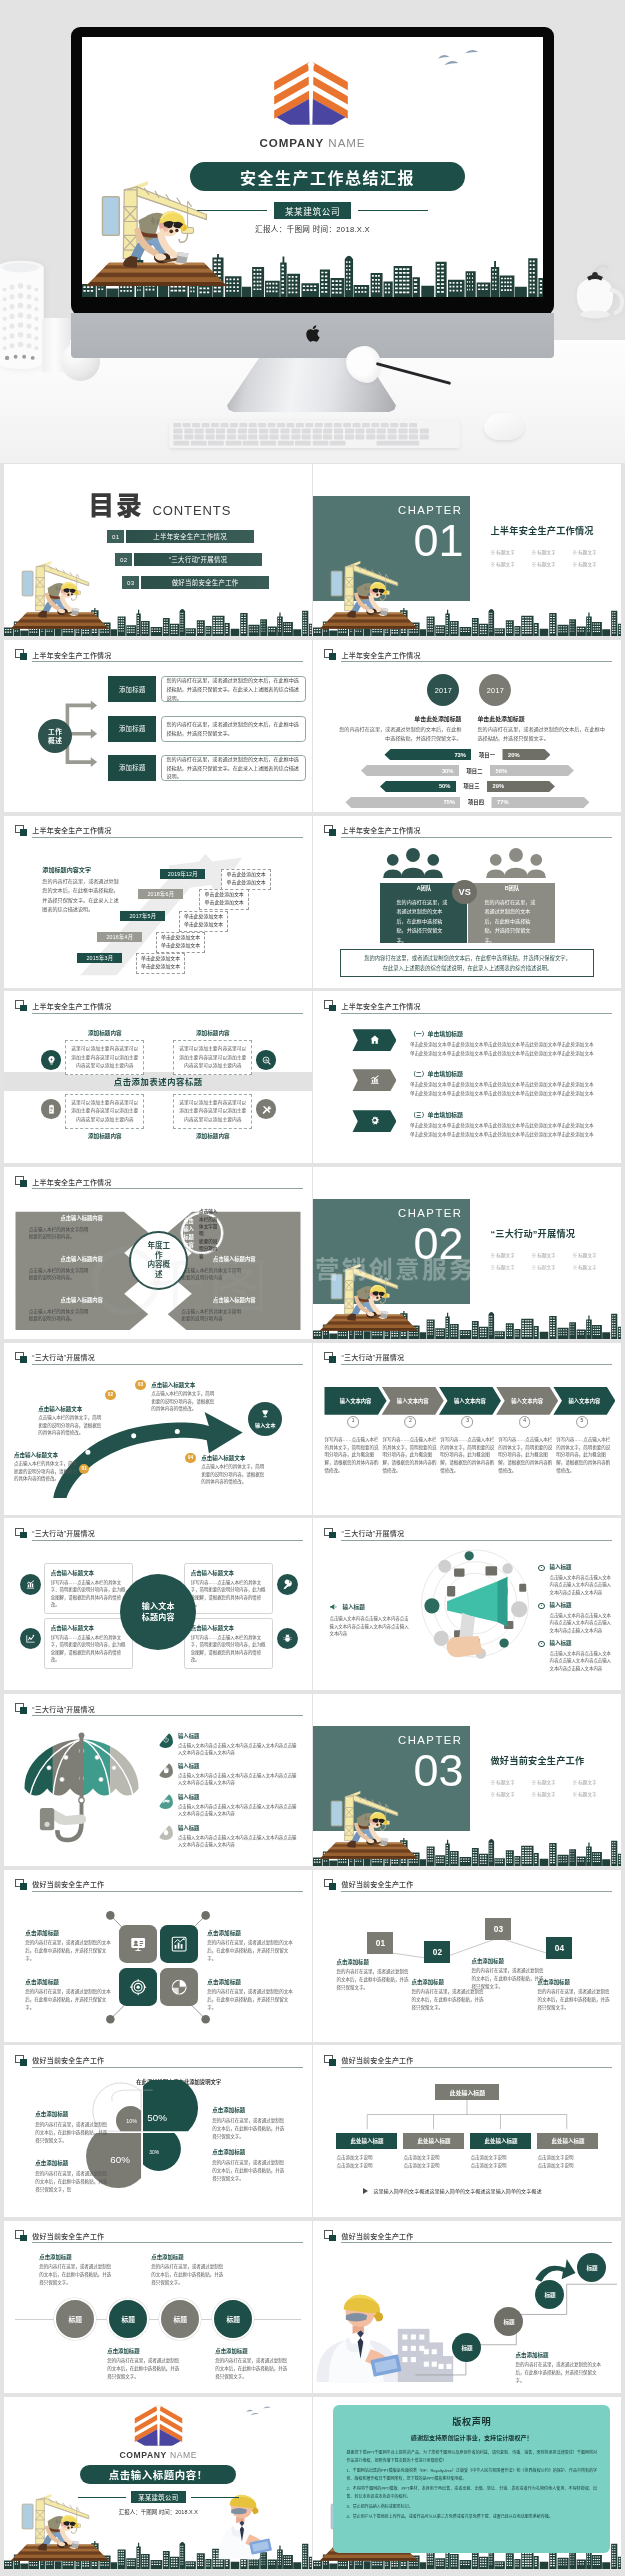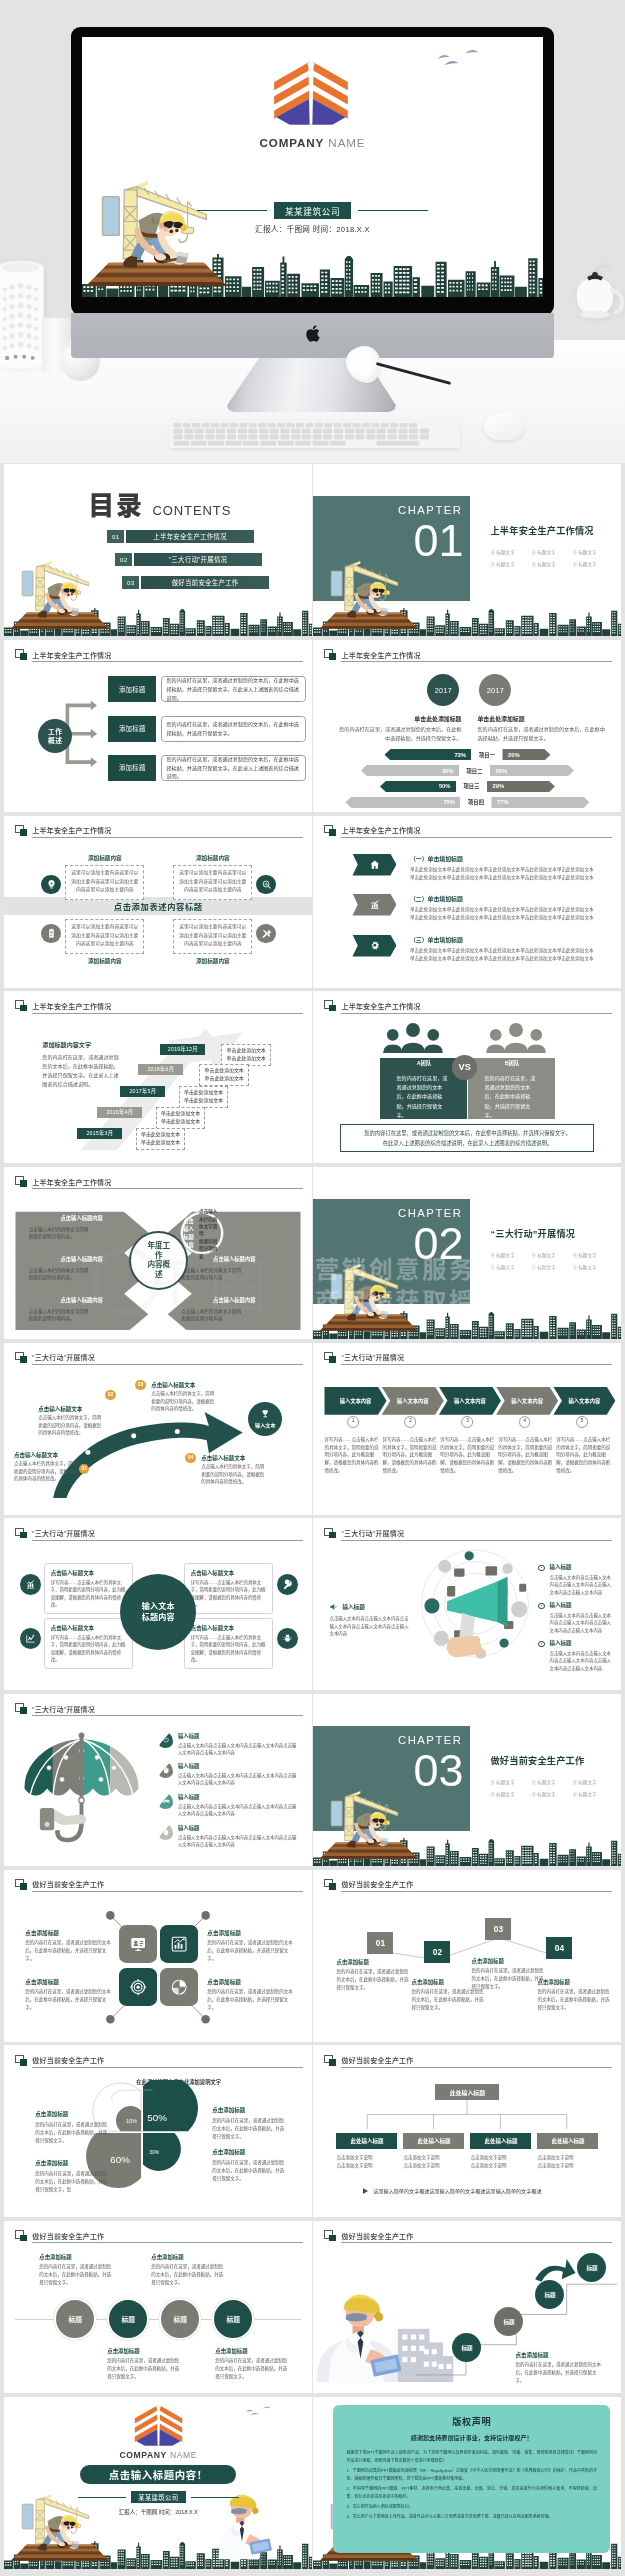--- a/index.html
+++ b/index.html
@@ -518,20 +518,21 @@
   <div class="monitor">
     <div class="screen">
       <div class="cover">
         <svg class="cvlogo" viewBox="0 0 200 170">
               <use href="#logo"></use>
             </svg>
         <div class="cvcn">
           <b>COMPANY</b>
           <span>NAME</span>
         </div>
+        <div class="cvtitle">安全生产工作总结汇报</div>
         <div class="cvcomp">
           <span class="l"></span>
           <span class="b">某某建筑公司</span>
           <span class="l"></span>
         </div>
         <div class="cvmeta">汇报人：千图网   时间：2018.X.X</div>
         <svg class="cvbirds" viewBox="0 0 90 40">
           <path d="M4 16 q9 -9 18 -2 q-9 0 -18 2z M14 26 q11 -10 22 -3 q-11 0 -22 3z M46 8 q10 -9 20 -2 q-10 0 -20 2z" fill="#8fa0b5"></path>
         </svg>
 
@@ -840,20 +841,107 @@
 
  <div class="slide">
   <div class="hdr">
    <span class="ico">
               <i></i>
               <b></b>
             </span>
    <span class="t">上半年安全生产工作情况</span>
    <span class="ln"></span>
   </div>
+  <svg class="tlarrow" viewBox="0 0 300 200">
+    <path d="M14 196 L150 48 L150 28 L196 22 L206 10 L216 22 L262 16 L222 72 L214 58 L182 62 L70 196z" fill="#ececec"></path>
+  </svg>
+  <div class="tlleft">
+    <div class="h">添加标题内容文字</div>
+    <div class="p">您的内容打在这里，或者通过复制您的文本后，在此框中选择粘贴，并选择只保留文字。在此录入上述图表的综合描述说明。</div>
+  </div>
+  <div class="tlstep s1">
+            <span class="d teal">2019年12月</span>
+            <span class="x">单击此处添加文本
+单击此处添加文本</span>
+          </div>
+  <div class="tlstep s2">
+            <span class="d grayb">2018年6月</span>
+            <span class="x">单击此处添加文本
+单击此处添加文本</span>
+          </div>
+  <div class="tlstep s3">
+            <span class="d teal">2017年5月</span>
+            <span class="x">单击此处添加文本
+单击此处添加文本</span>
+          </div>
+  <div class="tlstep s4">
+            <span class="d grayb">2016年4月</span>
+            <span class="x">单击此处添加文本
+单击此处添加文本</span>
+          </div>
+  <div class="tlstep s5">
+            <span class="d teal">2015年3月</span>
+            <span class="x">单击此处添加文本
+单击此处添加文本</span>
+          </div>
+ </div>
+
+ <div class="slide">
+  <div class="hdr">
+   <span class="ico">
+              <i></i>
+              <b></b>
+            </span>
+   <span class="t">上半年安全生产工作情况</span>
+   <span class="ln"></span>
+  </div>
+  <svg class="grp gl" viewBox="0 0 120 56">
+   <g fill="#2e524d">
+              <circle cx="22" cy="22" r="11"></circle>
+              <path d="M4 56q0-16 18-16t18 16z"></path>
+   <circle cx="60" cy="13" r="13"></circle>
+              <path d="M38 56q0-19 22-19t22 19z"></path>
+   <circle cx="98" cy="22" r="11"></circle>
+              <path d="M80 56q0-16 18-16t18 16z"></path>
+            </g>
+  </svg>
+  <svg class="grp gr" viewBox="0 0 120 56">
+   <g fill="#8c8c85">
+              <circle cx="22" cy="22" r="11"></circle>
+              <path d="M4 56q0-16 18-16t18 16z"></path>
+   <circle cx="60" cy="13" r="13"></circle>
+              <path d="M38 56q0-19 22-19t22 19z"></path>
+   <circle cx="98" cy="22" r="11"></circle>
+              <path d="M80 56q0-16 18-16t18 16z"></path>
+            </g>
+  </svg>
+  <div class="vscircle">VS</div>
+  <div class="vscol vl">
+    <div class="nm">A团队</div>
+    <div class="bd">您的内容打在这里，或者通过复制您的文本后，在此框中选择粘贴，并选择只保留文字。</div>
+  </div>
+  <div class="vscol vr">
+    <div class="nm">B团队</div>
+    <div class="bd">您的内容打在这里，或者通过复制您的文本后，在此框中选择粘贴，并选择只保留文字。</div>
+  </div>
+  <div class="vsfoot">您的内容打在这里，或者通过复制您的文本后，在此框中选择粘贴，并选择只保留文字。
+在此录入上述图表的综合描述说明，在此录入上述图表的综合描述说明。</div>
+ </div>
+</div>
+<div class="row">
+
+ <div class="slide">
+  <div class="hdr">
+   <span class="ico">
+              <i></i>
+              <b></b>
+            </span>
+   <span class="t">上半年安全生产工作情况</span>
+   <span class="ln"></span>
+  </div>
   <div class="q4band">点击添加表述内容标题</div>
   <div class="q4 q1">
     <div class="ttl">添加标题内容</div>
     <div class="bx">这里可以添加主要内容这里可以添加主要内容这里可以添加主要内容这里可以添加主要内容</div>
   </div>
   <div class="q4 q2">
     <div class="ttl">添加标题内容</div>
     <div class="bx">这里可以添加主要内容这里可以添加主要内容这里可以添加主要内容这里可以添加主要内容</div>
   </div>
   <div class="q4 q3">
@@ -937,107 +1025,20 @@
                 <path fill="#fff" d="M12 2l2.2 3.4L18 4l-.6 4 3.6 1.6-3 2.6 2.4 3.3-4 .4.2 4-3.6-1.8L9.4 20l.2-4-4-.4 2.4-3.3-3-2.6L8.6 8 8 4l3.8 1.4z"></path>
                 <circle cx="12" cy="11" r="3" fill="#2e524d"></circle>
               </svg>
             </span>
     <span class="tx">
       <span class="h">（三）单击填加标题</span>
       <span class="p">单击此处添加文本单击此处添加文本单击此处添加文本单击此处添加文本单击此处添加文本
 单击此处添加文本单击此处添加文本单击此处添加文本单击此处添加文本单击此处添加文本</span>
     </span>
   </div>
- </div>
-</div>
-<div class="row">
-
- <div class="slide">
-  <div class="hdr">
-   <span class="ico">
-              <i></i>
-              <b></b>
-            </span>
-   <span class="t">上半年安全生产工作情况</span>
-   <span class="ln"></span>
-  </div>
-  <svg class="tlarrow" viewBox="0 0 300 200">
-    <path d="M14 196 L150 48 L150 28 L196 22 L206 10 L216 22 L262 16 L222 72 L214 58 L182 62 L70 196z" fill="#ececec"></path>
-  </svg>
-  <div class="tlleft">
-    <div class="h">添加标题内容文字</div>
-    <div class="p">您的内容打在这里，或者通过复制您的文本后，在此框中选择粘贴，并选择只保留文字。在此录入上述图表的综合描述说明。</div>
-  </div>
-  <div class="tlstep s1">
-            <span class="d teal">2019年12月</span>
-            <span class="x">单击此处添加文本
-单击此处添加文本</span>
-          </div>
-  <div class="tlstep s2">
-            <span class="d grayb">2018年6月</span>
-            <span class="x">单击此处添加文本
-单击此处添加文本</span>
-          </div>
-  <div class="tlstep s3">
-            <span class="d teal">2017年5月</span>
-            <span class="x">单击此处添加文本
-单击此处添加文本</span>
-          </div>
-  <div class="tlstep s4">
-            <span class="d grayb">2016年4月</span>
-            <span class="x">单击此处添加文本
-单击此处添加文本</span>
-          </div>
-  <div class="tlstep s5">
-            <span class="d teal">2015年3月</span>
-            <span class="x">单击此处添加文本
-单击此处添加文本</span>
-          </div>
- </div>
-
- <div class="slide">
-  <div class="hdr">
-   <span class="ico">
-              <i></i>
-              <b></b>
-            </span>
-   <span class="t">上半年安全生产工作情况</span>
-   <span class="ln"></span>
-  </div>
-  <svg class="grp gl" viewBox="0 0 120 56">
-   <g fill="#2e524d">
-              <circle cx="22" cy="22" r="11"></circle>
-              <path d="M4 56q0-16 18-16t18 16z"></path>
-   <circle cx="60" cy="13" r="13"></circle>
-              <path d="M38 56q0-19 22-19t22 19z"></path>
-   <circle cx="98" cy="22" r="11"></circle>
-              <path d="M80 56q0-16 18-16t18 16z"></path>
-            </g>
-  </svg>
-  <svg class="grp gr" viewBox="0 0 120 56">
-   <g fill="#8c8c85">
-              <circle cx="22" cy="22" r="11"></circle>
-              <path d="M4 56q0-16 18-16t18 16z"></path>
-   <circle cx="60" cy="13" r="13"></circle>
-              <path d="M38 56q0-19 22-19t22 19z"></path>
-   <circle cx="98" cy="22" r="11"></circle>
-              <path d="M80 56q0-16 18-16t18 16z"></path>
-            </g>
-  </svg>
-  <div class="vscircle">VS</div>
-  <div class="vscol vl">
-    <div class="nm">A团队</div>
-    <div class="bd">您的内容打在这里，或者通过复制您的文本后，在此框中选择粘贴，并选择只保留文字。</div>
-  </div>
-  <div class="vscol vr">
-    <div class="nm">B团队</div>
-    <div class="bd">您的内容打在这里，或者通过复制您的文本后，在此框中选择粘贴，并选择只保留文字。</div>
-  </div>
-  <div class="vsfoot">您的内容打在这里，或者通过复制您的文本后，在此框中选择粘贴，并选择只保留文字。
-在此录入上述图表的综合描述说明，在此录入上述图表的综合描述说明。</div>
  </div>
 </div>
 <div class="row">
 
  <div class="slide">
   <div class="hdr">
    <span class="ico">
               <i></i>
               <b></b>
             </span>
@@ -1881,16 +1882,15 @@
  </div>
 </div>
 </div>
 <div class="wm">
   <div class="wmmark">
     <span class="wmcircle"></span>
     <span class="wmq">千</span>
     <span class="wmt">图</span>
   </div>
   <div class="wmtxt l1">营销创意服务与协作平台</div>
-  <div class="wmtxt l2">商用请获取授权</div>
 </div>
 </div>
 
 
 </body></html>

